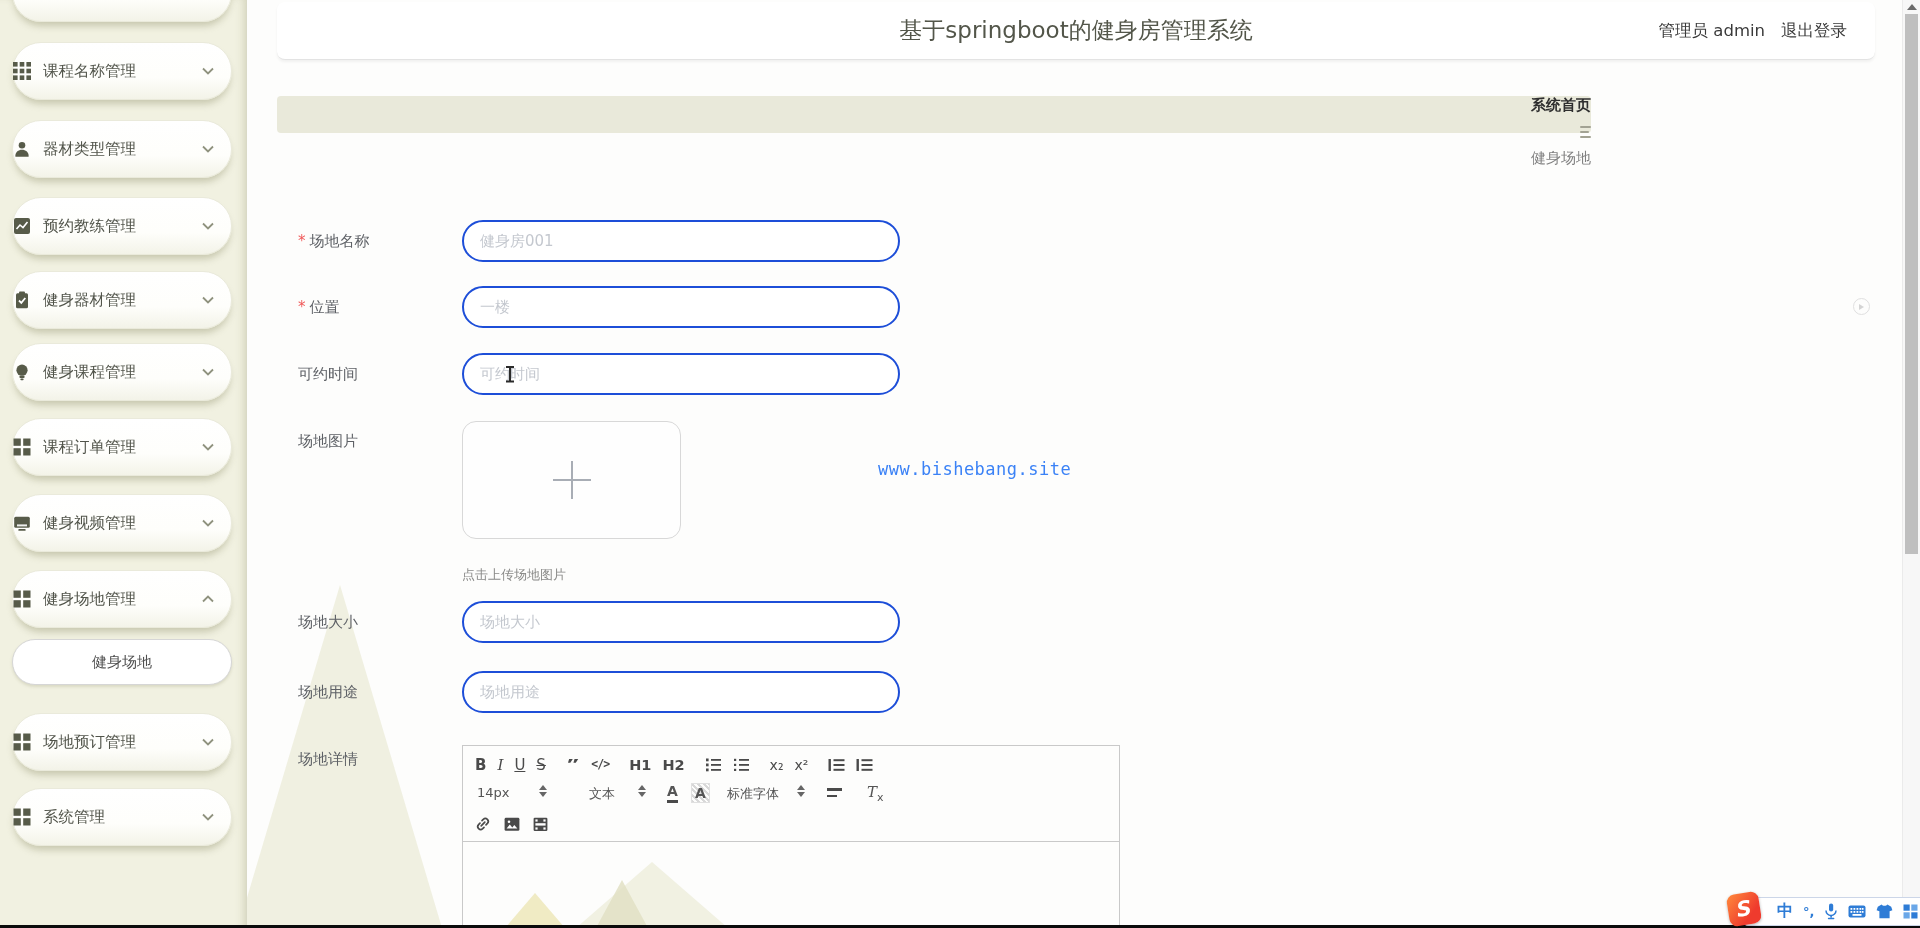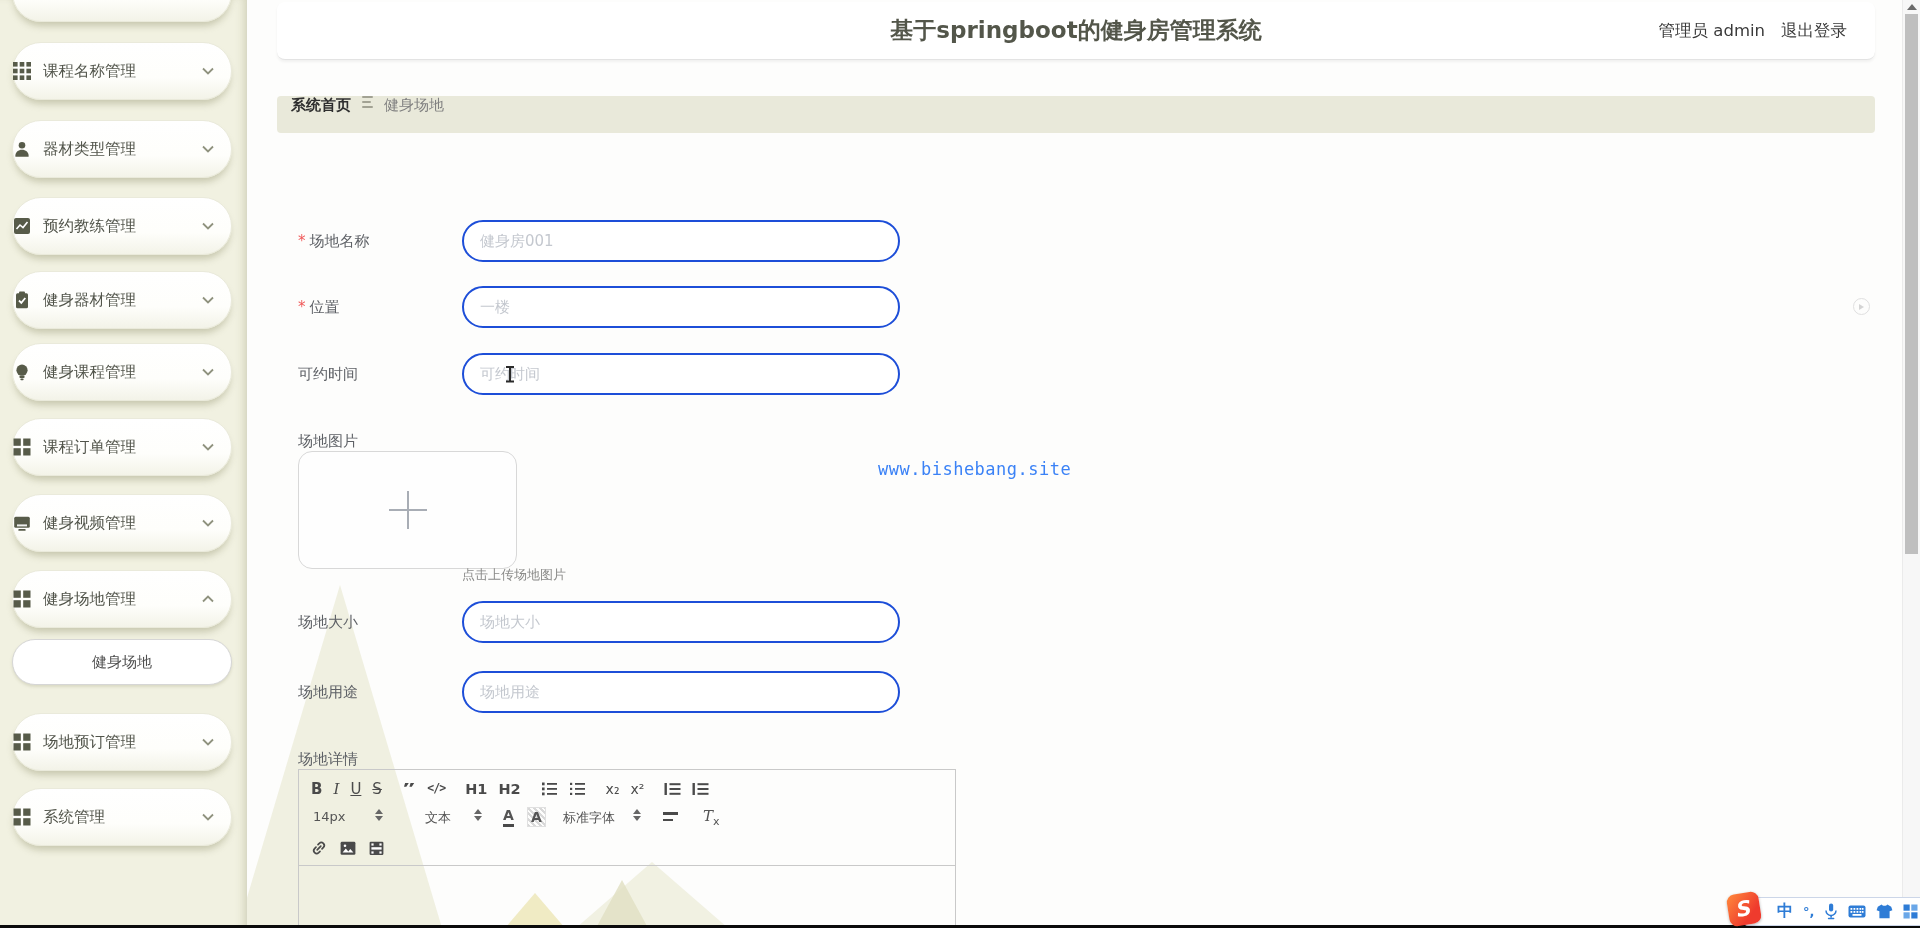--- a/index.html
+++ b/index.html
@@ -24,37 +24,37 @@
   .nav-pill .chev { position:absolute; right:17px; top:50%; margin-top:-4px; }
   .nav-pill svg.mi { flex:0 0 auto; }
   .pill-partial { top:-38px; height:60px; }
   .submenu-pill { position:absolute; left:12px; top:639px; width:220px; height:46px; border-radius:23px;
     background:#ffffff; border:1px solid #d6d6d6; box-shadow:0 2px 3px rgba(150,150,115,.25);
     display:flex; align-items:center; justify-content:center; font-size:15px; color:#4f4f4f; cursor:pointer; }
 
   
   .header-card { position:absolute; left:277px; top:2px; width:1598px; height:58px; background:#fff;
     border-radius:8px; border-bottom:1px solid #e3e3e3; box-shadow:0 2px 3px rgba(0,0,0,.05); z-index:3; }
-  .page-title { width:100%; text-align:center; line-height:57px; font-size:23px; font-weight:bold; color:#53564a; }
+  .page-title { width:100%; text-align:center; line-height:57px; font-size:23px; font-weight:normal; color:#53564a; }
   .user-box { position:absolute; right:28px; top:0; height:58px; display:flex; align-items:center; gap:16px;
     font-size:16.5px; color:#3a3a3a; }
   .user-box .logout { cursor:pointer; }
 
   
-  .breadcrumb-bar { position:absolute; left:277px; top:96px; width:1598px; height:37px; background:#e9e9da;
-    border-radius:4px; display:flex; align-items:flex-start; padding-left:14px; gap:11px; z-index:3; }
+  .breadcrumb-bar { position:absolute; left:277px; top:96px; width:1314px; height:37px; background:#e9e9da;
+    border-radius:4px; display:flex; align-items:flex-end; padding-left:14px; gap:11px; z-index:3;flex-direction:column; }
   .bc-home { font-size:15px; font-weight:bold; color:#2f2f2f; }
   .bc-sep { display:inline-flex; flex-direction:column; gap:3px; }
   .bc-sep i { display:block; width:11px; height:2px; background:#a2a293; border-radius:1px; }
   .bc-sep i:nth-child(2){ width:9px; }
   .bc-current { font-size:15px; color:#808080; }
 
   
   .form-row { position:absolute; left:298px; display:flex; align-items:center; z-index:3; }
-  .form-row.top-align { align-items:flex-start;flex-direction:column; }
+  .form-row.top-align { align-items:flex-start; }
   .f-label { width:155px; text-align:left; font-size:15px; color:#5e6166; margin-right:9px; white-space:nowrap; }
   .f-label .req { color:#f05a5a; margin-right:4px; }
   .f-input { width:438px; height:42px; border:2px solid #1d4ed8; border-radius:21px; padding:0 16px;
     font-size:15px; color:#333; outline:none; background:#fff; font-family:inherit; }
   .f-input::placeholder { color:#c4c8cf; }
   .upload-box { width:219px; height:118px; border:1px solid #d8d8d8; border-radius:14px; background:rgba(255,255,255,.6);
     position:relative; cursor:pointer; }
   .plus-icon { position:absolute; left:50%; top:50%; width:38px; height:38px; transform:translate(-50%,-50%); }
   .plus-icon::before { content:""; position:absolute; left:0; top:18px; width:38px; height:2px; background:#a8adb5; }
   .plus-icon::after  { content:""; position:absolute; left:18px; top:0; width:2px; height:38px; background:#a8adb5; }

